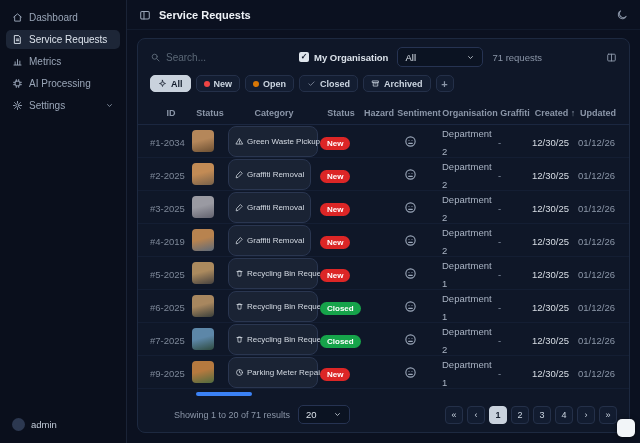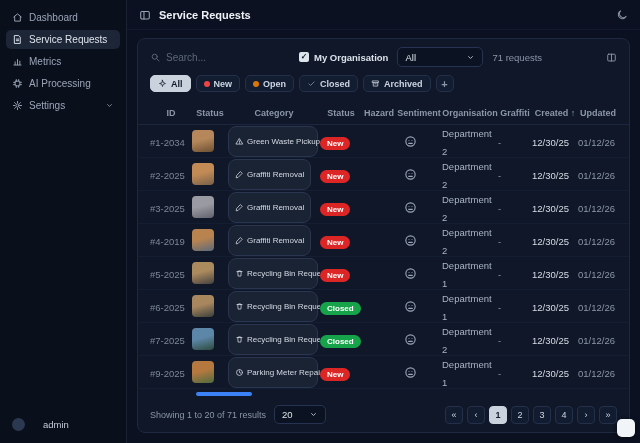--- a/index.html
+++ b/index.html
@@ -18,21 +18,21 @@
   .ws-text { line-height:1.15; }
   .ws-label { font-size:7.5px; color:#7d8798; }
   .ws-name { font-size:10px; font-weight:bold; color:#e8edf4; }
   .ws-dots { margin-left:auto; color:#7d8798; }
   .nav-item { display:flex; align-items:center; gap:6px; padding:4px 6px; border-radius:5px;
               color:#9aa6b8; font-size:10px; margin-bottom:3px; cursor:pointer; }
   .nav-item.active { background:#1d2637; color:#dce3ec; }
   .icn { display:inline-flex; flex:none; }
   .icn svg { display:block; }
   .chev { margin-left:auto; display:inline-flex; }
-  .sb-footer { margin-top:auto; display:flex; align-items:center; gap:18px; padding:4px 6px; }
+  .sb-footer { margin-top:auto; display:flex; align-items:center; gap:6px; padding:4px 6px; }
   .user-avatar { width:13px; height:13px; border-radius:50%; background:#2c3850; }
   .user-name { font-size:9.5px; color:#c3ccd9; }
 
   
   .main { flex:1; display:flex; flex-direction:column; min-width:0; }
   .topbar { height:30px; display:flex; align-items:center; gap:8px; padding:0 12px;
             border-bottom:1px solid #121b2d; }
   .topbar .title { font-size:11px; font-weight:bold; color:#eef2f7; }
   .moon { margin-left:auto; color:#8b96a8; cursor:pointer; display:inline-flex; }
   .content { flex:1; padding:8px 10px 10px; min-height:0; }
@@ -86,21 +86,21 @@
   .sent { padding-left:8px; color:#9aa6b8; display:flex; }
   .org-txt { color:#aab4c4; font-size:9.5px; }
   .dist-txt { color:#8b96a8; font-size:9.5px; }
   .created-txt { color:#d7dde5; font-size:9.5px; }
   .updated-txt { color:#8b96a8; font-size:9.5px; }
 
   
   .hscroll { height:4px; margin:3px 12px 0; position:relative; flex:none; }
   .hthumb { position:absolute; left:46px; width:56px; height:4px; border-radius:2px; cursor:pointer; }
   .cfooter { display:flex; align-items:center; gap:8px; padding:8px 12px; margin-top:auto; }
-  .summary { font-size:9px; color:#8b96a8; white-space:nowrap; }
+  .summary { font-size:9px; color:#8b96a8; white-space:nowrap;margin-left:24px; }
   .sel-size { width:52px; height:19px; }
   .pager { margin-left:auto; display:flex; gap:4px; }
   .pbtn { min-width:18px; height:18px; border-radius:4px; border:1px solid #243049;
           background:#121c30; color:#cbd5e1; font-size:9px; display:flex; align-items:center;
           justify-content:center; padding:0 4px; cursor:pointer; }
   .pbtn.active { background:#c9d2dd; color:#131c2c; border-color:#c9d2dd; font-weight:bold; }
 
   .fab { position:absolute; right:5px; bottom:6px; width:18px; height:18px; border-radius:5px;
          background:#f2f5f8; box-shadow:0 1px 5px rgba(0,0,0,.55); cursor:pointer; }
 </style>

